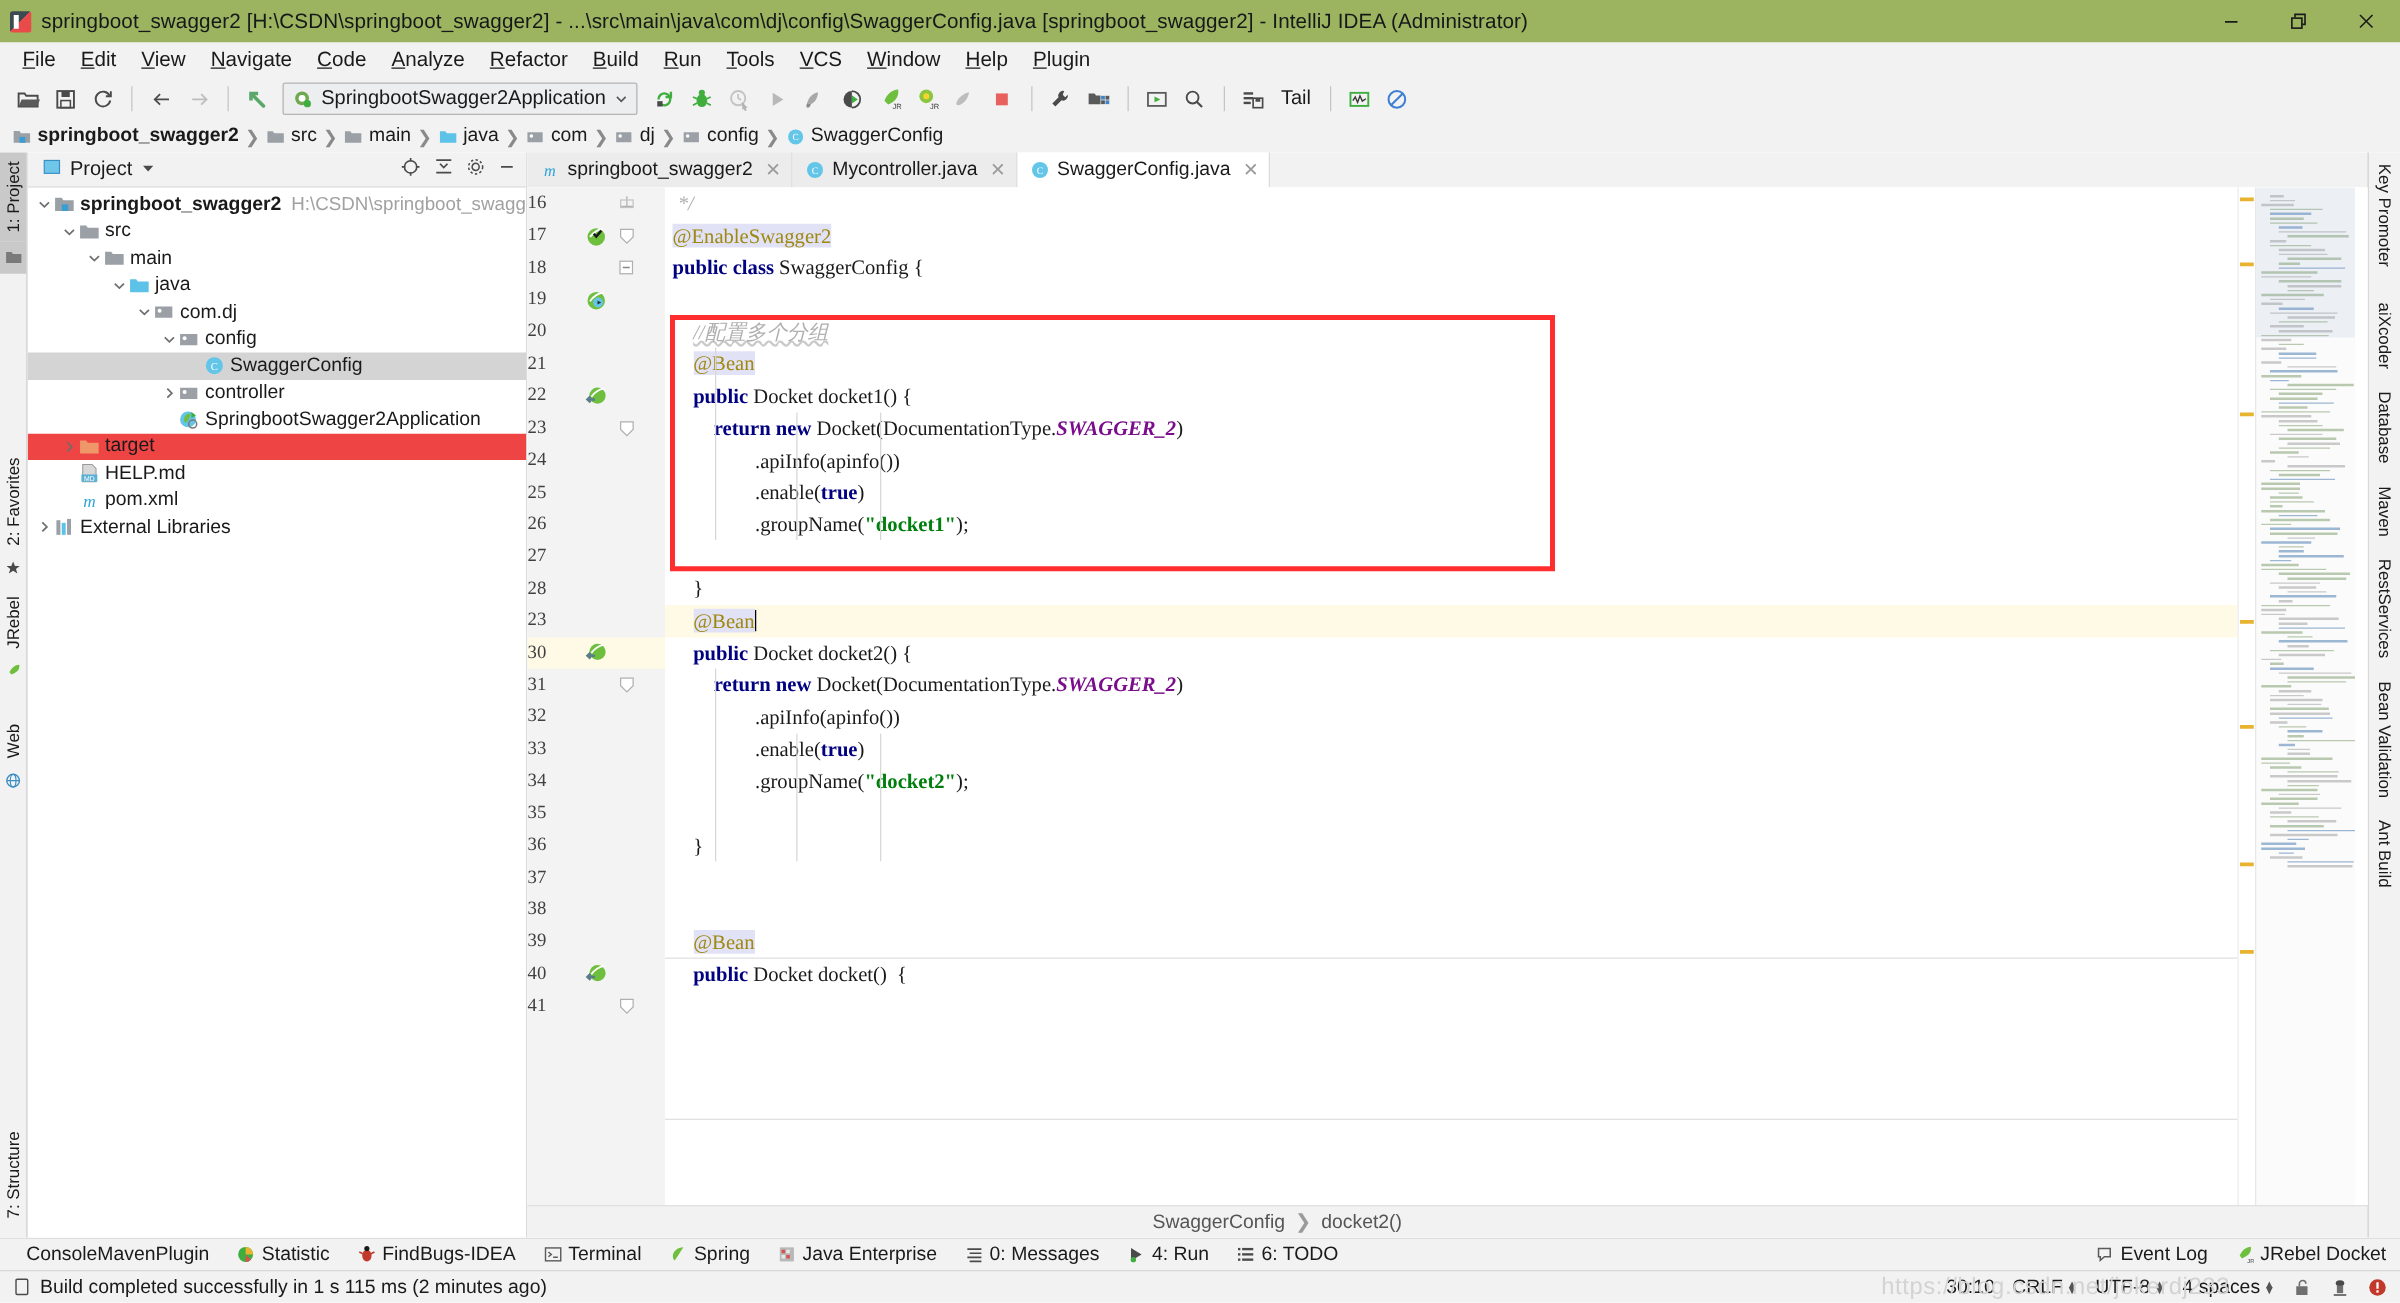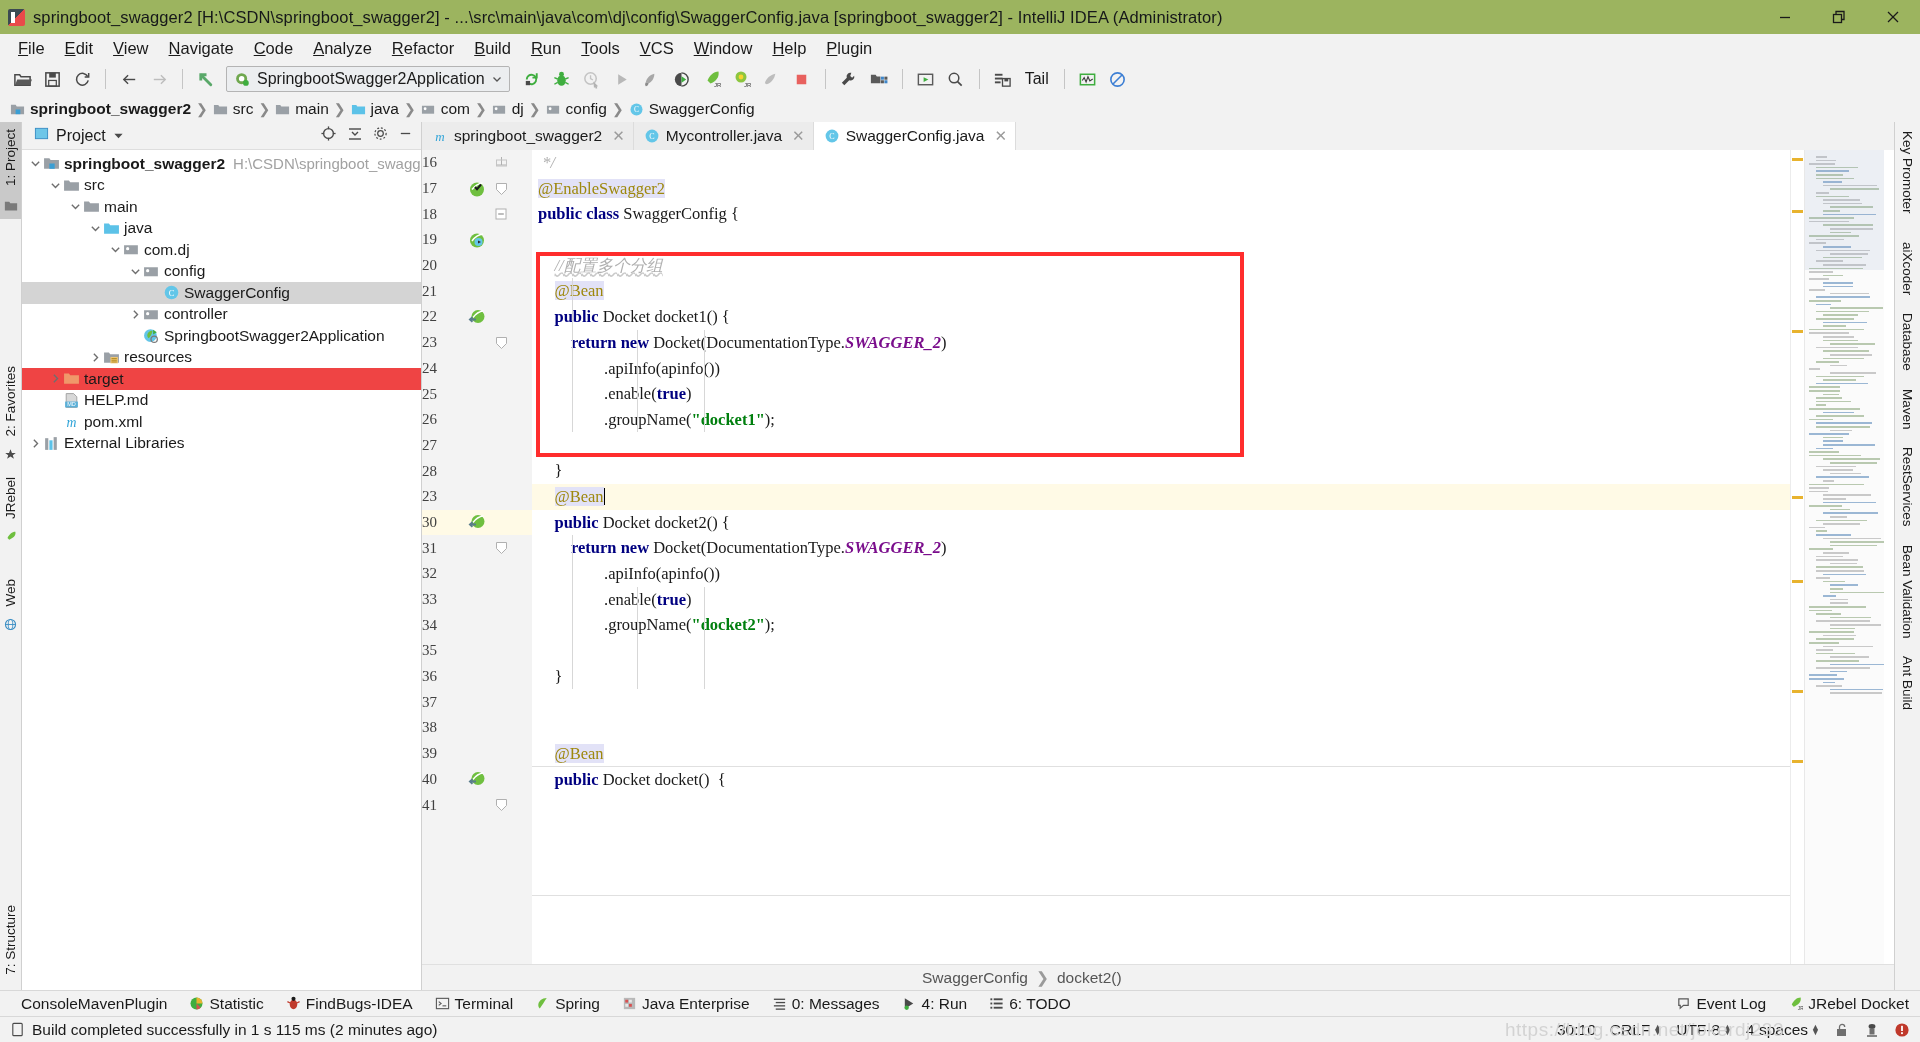--- a/index.html
+++ b/index.html
@@ -676,37 +676,20 @@
             <span class="arrow"></span>
             <span class="nico" style="display: inline-flex; align-items: center; justify-content: center; width: 17px; height: 17px;">
               <svg width="17" height="17" viewBox="0 0 16 16">
                 <circle cx="7" cy="8" r="6" fill="#63c6e8"></circle>
                 <path d="M9 3.5c-3 0-5 2-5 4.5 0 1 .5 2 1.5 2.6C7 9 8.5 6.5 9 3.5z" fill="#6fbf3f"></path>
                 <polygon points="9.5,2.5 13,5 9.5,7" fill="#3fae3f"></polygon>
                 <circle cx="10.5" cy="11.5" r="3" fill="none" stroke="#7a7a7a" stroke-width="1.2"></circle>
               </svg>
             </span>
             <span class="nlabel">SpringbootSwagger2Application</span>
-          </div>
-          <div class="node" style="padding-left: 66px;">
-            <span class="arrow">
-              <svg width="11" height="11" viewBox="0 0 12 12">
-                <polyline points="4.2,2 8.2,6 4.2,10" fill="none" stroke="#6e6e6e" stroke-width="1.5"></polyline>
-              </svg>
-            </span>
-            <span class="nico" style="display: inline-flex; align-items: center; justify-content: center; width: 17px; height: 17px;">
-              <svg width="17" height="17" viewBox="0 0 16 16">
-                <path d="M1 3.2h4.6l1.2 1.7H15v8.1H1z" fill="#9aa0a6"></path>
-                <rect x="7" y="7.5" width="7" height="6" fill="#f0c674"></rect>
-                <line x1="8" y1="9" x2="13" y2="9" stroke="#b08a20" stroke-width="0.9"></line>
-                <line x1="8" y1="10.6" x2="13" y2="10.6" stroke="#b08a20" stroke-width="0.9"></line>
-                <line x1="8" y1="12.2" x2="13" y2="12.2" stroke="#b08a20" stroke-width="0.9"></line>
-              </svg>
-            </span>
-            <span class="nlabel">resources</span>
           </div>
           <div class="node hl" style="padding-left: 26px;">
             <span class="arrow">
               <svg width="11" height="11" viewBox="0 0 12 12">
                 <polyline points="4.2,2 8.2,6 4.2,10" fill="none" stroke="#6e6e6e" stroke-width="1.5"></polyline>
               </svg>
             </span>
             <span class="nico" style="display: inline-flex; align-items: center; justify-content: center; width: 17px; height: 17px;">
               <svg width="17" height="17" viewBox="0 0 16 16">
                 <path d="M1 3.2h4.6l1.2 1.7H15v8.1H1z" fill="#f0976a"></path>

